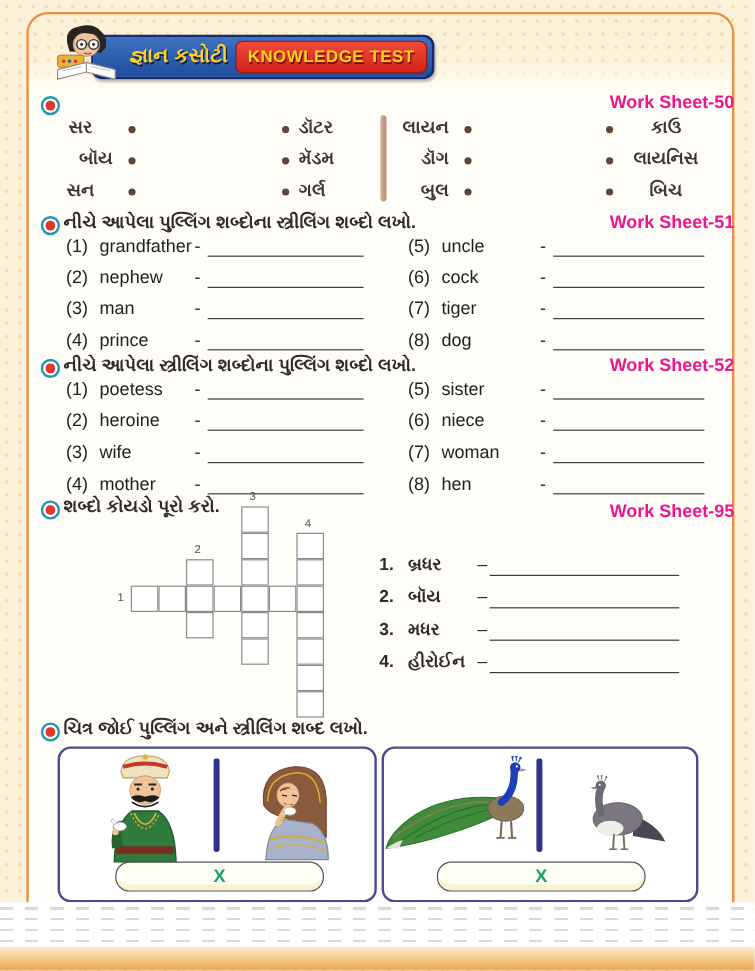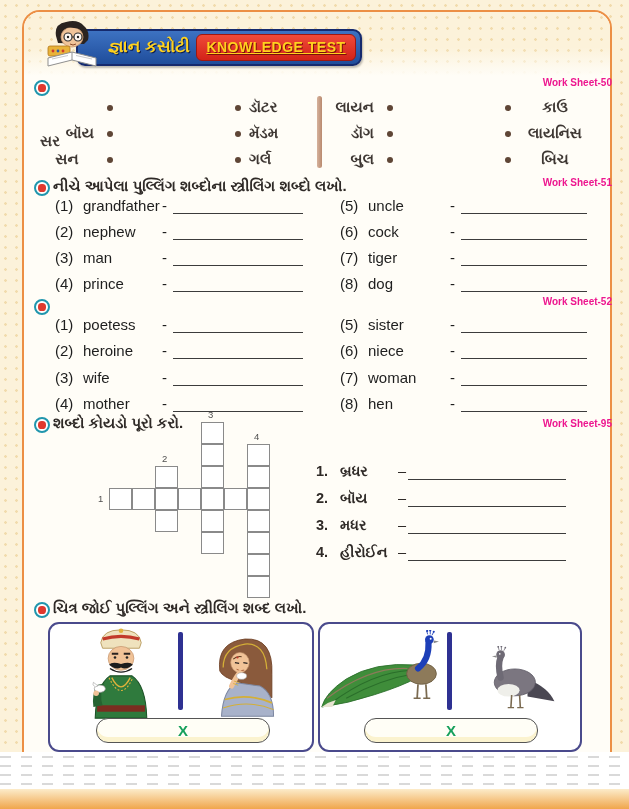--- a/index.html
+++ b/index.html
@@ -21,27 +21,27 @@
   .content{position:absolute;left:0;top:0;width:629px;height:809px;z-index:2;padding-left:20px;}
 
   
   .hdr-blue{position:absolute;left:76px;top:29px;width:282px;height:33px;border-radius:9px;
             background:linear-gradient(#3d72c2,#1f4d9b);border:2px solid #152a6e;box-shadow:1px 2px 2px rgba(0,0,0,.25);}
   .hdr-guj{position:absolute;left:30px;top:6px;font-size:17px;font-weight:bold;color:#ffd21e;
            text-shadow:1px 1px 0 #0c1c50;}
   .hdr-red{position:absolute;left:118px;top:3px;width:158px;height:25px;border-radius:6px;
            background:linear-gradient(#f04a38,#d22318);border:1.5px solid #9e1710;}
   .hdr-eng{position:absolute;left:0;top:4px;width:158px;text-align:center;font-size:14px;font-weight:bold;
-           color:#ffd21e;letter-spacing:.5px;text-shadow:1px 1px 0 #7c0f0a;text-decoration:underline;}
+           color:#ffd21e;letter-spacing:.5px;text-shadow:1px 1px 0 #7c0f0a;}
 
   
   .sec-bullet{position:absolute;width:12px;height:12px;border:2.6px solid #2196ad;border-radius:50%;background:#fff;}
   .sec-bullet::after{content:"";position:absolute;inset:2.4px;background:#e0392e;border-radius:50%;}
   .g-title{position:absolute;font-size:15px;font-weight:bold;color:#2f2a27;white-space:nowrap;}
-  .ws{position:absolute;right:37px;font-size:10px;font-weight:bold;color:#ed168f;white-space:nowrap;}
+  .ws{position:absolute;right:37px;font-size:15px;font-weight:bold;color:#ed168f;white-space:nowrap;}
 
   
   .mword{position:absolute;font-size:15px;font-weight:bold;color:#3e3733;white-space:nowrap;}
   .mdot{position:absolute;width:6px;height:6px;border-radius:50%;background:#5f4636;}
   .mdiv{position:absolute;left:317px;top:96px;width:5px;height:72px;border-radius:3px;
         background:linear-gradient(90deg,#d6b29c,#b98a6f);}
 
   
   .row{position:absolute;height:22px;font-size:15px;color:#1e1e1e;}
   .row .num{position:absolute;left:0;top:0;}
@@ -118,21 +118,21 @@
       <circle cx="21" cy="31" r="1.4" fill="#d03a2a"></circle>
       <path d="M6 38 L30 32 L54 38 L54 46 L30 40 L6 46 Z" fill="#ffffff" stroke="#8f8f8f" stroke-width="1"></path>
       <line x1="30" y1="32" x2="30" y2="40" stroke="#8f8f8f" stroke-width="1"></line>
       <line x1="10" y1="39" x2="26" y2="35.5" stroke="#bbb" stroke-width="0.8"></line>
       <line x1="34" y1="35.5" x2="50" y2="39" stroke="#bbb" stroke-width="0.8"></line>
     </svg>
 
     <span class="sec-bullet" style="left:34px;top:80px;"></span>
     <span class="ws" style="top:77px;">Work Sheet-50</span>
 
-    <span class="mword" style="left:40px;top:98px;width:54px;text-align:left;margin-top:34px;">સર</span>
+    <span class="mword" style="left:40px;top:98px;width:54px;text-align:center;">સર</span>
     <span class="mword" style="left:40px;top:124px;width:54px;text-align:right;">બૉય</span>
     <span class="mword" style="left:40px;top:150px;width:54px;text-align:center;">સન</span>
     <span class="mdot" style="left:107px;top:105px;"></span>
     <span class="mdot" style="left:107px;top:131px;"></span>
     <span class="mdot" style="left:107px;top:157px;"></span>
     <span class="mdot" style="left:235px;top:105px;"></span>
     <span class="mdot" style="left:235px;top:131px;"></span>
     <span class="mdot" style="left:235px;top:157px;"></span>
     <span class="mword" style="left:249px;top:98px;">ડૉટર</span>
     <span class="mword" style="left:249px;top:124px;">મૅડમ</span>
@@ -200,20 +200,21 @@
       <span class="blank"></span>
     </div>
     <div class="row rcol" style="left:340px;top:275px;width:248px;">
       <span class="num">(8)</span>
       <span class="word">dog</span>
       <span class="dash">-</span>
       <span class="blank"></span>
     </div>
 
     <span class="sec-bullet" style="left:34px;top:299px;"></span>
+    <span class="g-title" style="left:53px;top:296px;">નીચે આપેલા સ્ત્રીલિંગ શબ્દોના પુલ્લિંગ શબ્દો લખો.</span>
     <span class="ws" style="top:296px;">Work Sheet-52</span>
 
     <div class="row" style="left:55px;top:316px;width:250px;">
       <span class="num">(1)</span>
       <span class="word">poetess</span>
       <span class="dash">-</span>
       <span class="blank"></span>
     </div>
     <div class="row" style="left:55px;top:342px;width:250px;">
       <span class="num">(2)</span>

